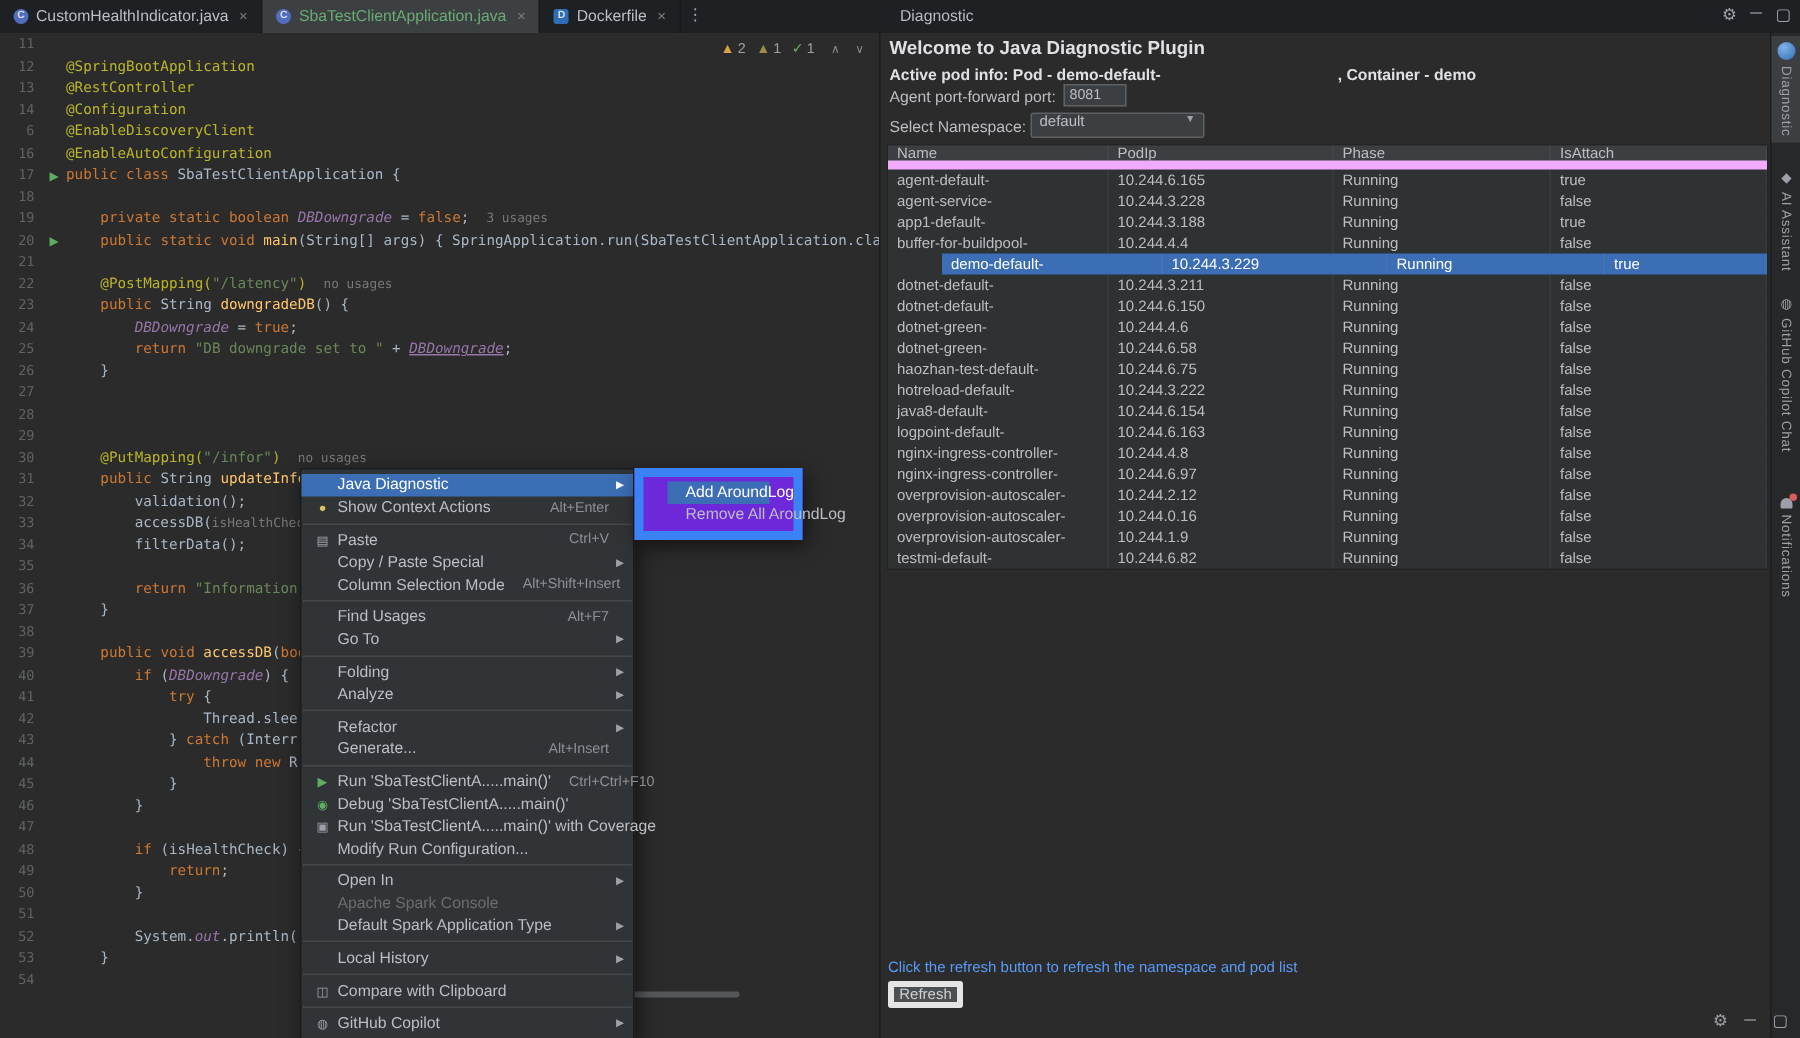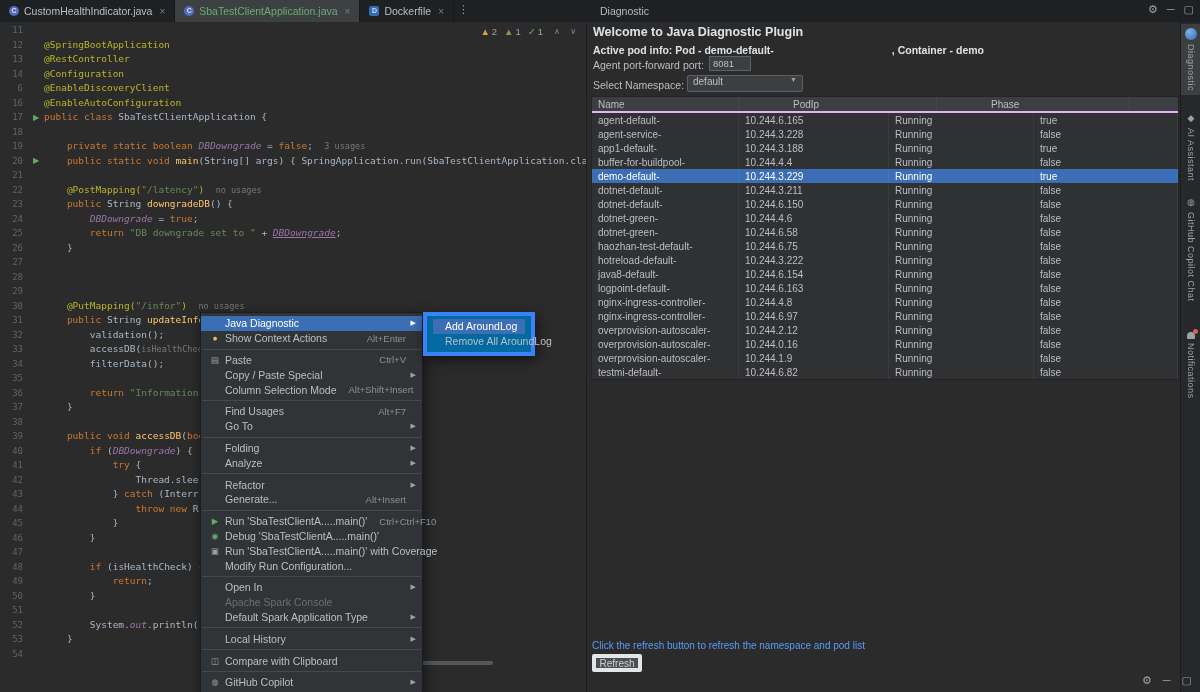--- a/index.html
+++ b/index.html
@@ -56,23 +56,23 @@
     background:#3c3f41; border:1px solid #5e6164; color:#bcbec4; font-size:9.5px;
     padding:0 3px; font-family:"Liberation Sans", sans-serif; }
   .p-nslabel { position:absolute; left:6px; top:57px; font-size:10.5px; color:#bcbec4; }
   .p-ns { position:absolute; left:100px; top:53px; width:116px; height:17px;
     background:#3c3f41; border:1px solid #5e6164; border-radius:2px; color:#bcbec4;
     font-size:10px; display:flex; align-items:flex-start; padding:0 5px; }
   .p-ns .arrow { margin-left:auto; font-size:7px; color:#9da0a8; }
   .pod-table { position:absolute; left:4px; top:74px; width:588px; background:#2f3133;
     border:1px solid #222426; font-size:10px; color:#bcbec4; }
   .t-row { display:grid; grid-template-columns:147px 150px 145px 1fr; height:14px; align-items:center; }
-  .t-row.header { background:#3c3f41; height:16px; border-bottom:2px solid #f0abfc;gap:48px; }
+  .t-row.header { background:#3c3f41; height:16px; border-bottom:6px solid #f0abfc; }
   .t-cell { padding-left:6px; border-right:1px solid rgba(255,255,255,0.05); overflow:hidden; white-space:nowrap; height:100%; display:flex; align-items:center; }
-  .t-row.selected { background:#3b6eb5; color:#ffffff; }
+  .t-row.selected { background:#3b6eb5; color:#ffffff;margin-left:36px; }
   .p-hint { position:absolute; left:5px; top:618px; font-size:10px; color:#5b9bf8; }
   .p-refresh { position:absolute; left:5px; top:632px; width:50px; height:18px;
     background:#4c5053; border:4px solid #e5e5e5; border-radius:2px; color:#cfd1d3;
     font-size:10px; font-family:"Liberation Sans", sans-serif; }
 
   
   .stripe { position:absolute; left:1180px; top:22px; width:20px; height:670px;
     background:#26282a; border-left:1px solid #1a1c1e; }
   .stripe-item { position:absolute; left:0; width:20px; display:flex; flex-direction:column; align-items:center; }
   .stripe-item.active { background:#3c3f41; padding-bottom:4px; }
@@ -82,23 +82,23 @@
   .s-icon.diagnostic { border-radius:50%; background:radial-gradient(circle at 35% 30%, #7fb3e8, #2f6db4); }
   .s-icon.bell { position:relative; width:8px; height:7px; background:#9da0a8;
     border-radius:4px 4px 1px 1px; margin-top:6px; }
   .s-icon.bell::after { content:""; position:absolute; right:-3px; top:-3px; width:5px;
     height:5px; border-radius:50%; background:#db5c5c; }
 
   
   .menu { position:absolute; left:200px; top:312px; width:223px; background:#313437;
     border:1px solid #1a1c1e; box-shadow:2px 4px 12px rgba(0,0,0,0.55); z-index:20;
     padding:3px 0; }
-  .submenu { position:absolute; left:423px; top:312px; width:112px; background:#0369a1;
-    border:4px solid #3b82f6; box-shadow:2px 4px 12px rgba(0,0,0,0.55); z-index:21;
-    padding:3px 6px; }
+  .submenu { position:absolute; left:423px; top:312px; width:112px; background:#6d28d9;
+    border:6px solid #3b82f6; box-shadow:2px 4px 12px rgba(0,0,0,0.55); z-index:21;
+    padding:3px 16px; }
   .menu-item { height:14.8px; display:flex; align-items:center; padding:0 6px;
     font-size:10.5px; color:#bcbec4; white-space:nowrap; }
   .menu-item.sel { background:#3b6eb5; color:#ffffff; }
   .menu-item.dis { color:#6b6e71; }
   .mi-icon { width:16px; text-align:center; font-size:8.5px; flex:0 0 auto; }
   .mi-icon.run, .mi-icon.debug { color:#5fad65; }
   .mi-icon.bulb { color:#d9c35a; }
   .mi-icon.paste, .mi-icon.coverage, .mi-icon.diff, .mi-icon.copilot { color:#9da0a8; }
   .mi-label { margin-left:2px; }
   .mi-space { flex:1; }

